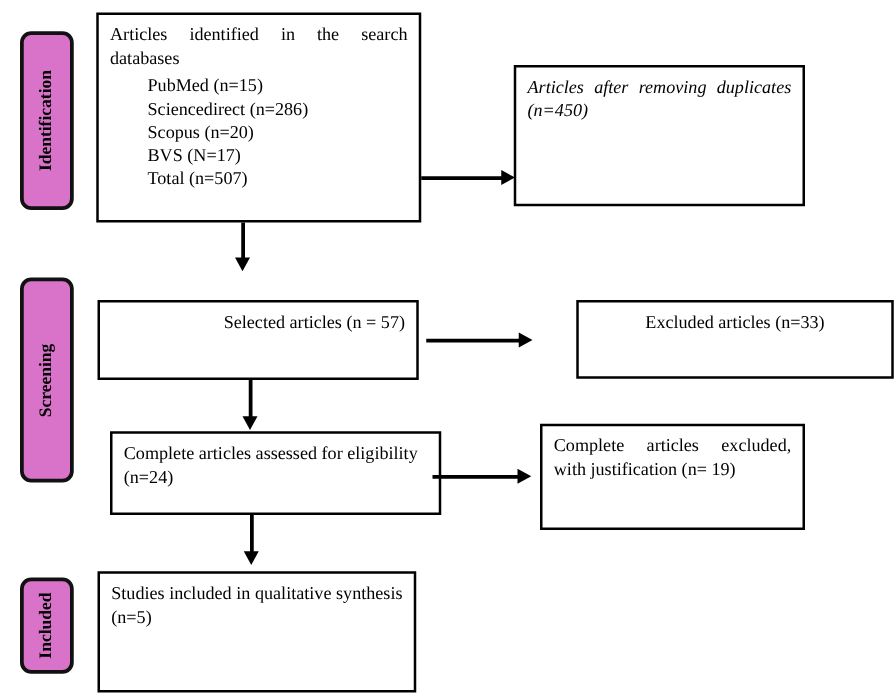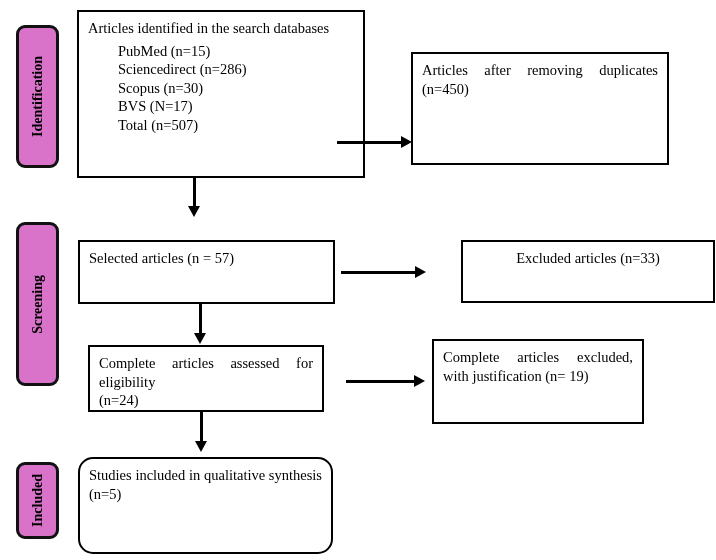--- a/index.html
+++ b/index.html
@@ -73,67 +73,67 @@
   </div>
 
   <div class="phase-tag" style="left:16px;top:222px;width:43px;height:164px;">
     <span class="phase-label">Screening</span>
   </div>
 
   <div class="phase-tag" style="left:16px;top:462px;width:43px;height:77px;">
     <span class="phase-label">Included</span>
   </div>
 
-  <div class="flow-box" style="left:77px;top:10px;width:288px;height:168px;">
+  <div class="flow-box" style="left:77px;top:10px;width:260px;height:168px;">
     <span class="txt justify">Articles identified in the search databases</span>
     <ul class="sub-list">
       <li>PubMed (n=15)</li>
       <li>Sciencedirect (n=286)</li>
-      <li>Scopus (n=30)</li>
+      <li>Scopus (n=20)</li>
       <li>BVS (N=17)</li>
       <li>Total (n=507)</li>
     </ul>
   </div>
 
-  <div class="flow-box" style="left:411px;top:52px;width:258px;height:113px;">
+  <div class="flow-box" style="left:411px;top:52px;width:233px;height:113px;font-style:italic;">
     <span class="txt justify">Articles after removing duplicates (n=450)</span>
   </div>
 
   <div class="h-line" style="left:337px;top:141px;width:65px;"></div>
   <div class="arrow-right" style="left:401px;top:135.5px;"></div>
 
   <div class="v-line" style="left:193px;top:178px;height:29px;"></div>
   <div class="arrow-down" style="left:187.5px;top:206px;"></div>
 
-  <div class="flow-box" style="left:78px;top:240px;width:257px;height:64px;">
+  <div class="flow-box" style="left:78px;top:240px;width:257px;height:64px;text-align:right;">
     <span class="txt">Selected articles (n = 57)</span>
   </div>
 
   <div class="flow-box center" style="left:434px;top:240px;width:254px;height:63px;">
     <span class="txt">Excluded articles (n=33)</span>
   </div>
 
   <div class="h-line" style="left:341px;top:271px;width:75px;"></div>
   <div class="arrow-right" style="left:415px;top:265.5px;"></div>
 
   <div class="v-line" style="left:199px;top:304px;height:30px;"></div>
   <div class="arrow-down" style="left:193.5px;top:333px;"></div>
 
-  <div class="flow-box" style="left:88px;top:345px;width:236px;height:67px;">
+  <div class="flow-box" style="left:88px;top:345px;width:265px;height:67px;">
     <span class="txt justify">Complete articles assessed for eligibility</span>
     <span class="txt">(n=24)</span>
   </div>
 
   <div class="flow-box" style="left:432px;top:339px;width:212px;height:85px;">
     <span class="txt justify">Complete articles excluded, with justification (n= 19)</span>
   </div>
 
   <div class="h-line" style="left:346px;top:380px;width:69px;"></div>
   <div class="arrow-right" style="left:414px;top:374.5px;"></div>
 
   <div class="v-line" style="left:200px;top:412px;height:30px;"></div>
   <div class="arrow-down" style="left:194.5px;top:441px;"></div>
 
-  <div class="flow-box" style="left:78px;top:457px;width:255px;height:97px;border-radius:15px;">
+  <div class="flow-box" style="left:78px;top:457px;width:255px;height:97px;">
     <span class="txt justify">Studies included in qualitative synthesis (n=5)</span>
   </div>
 
 </div>
 
 </body></html>

